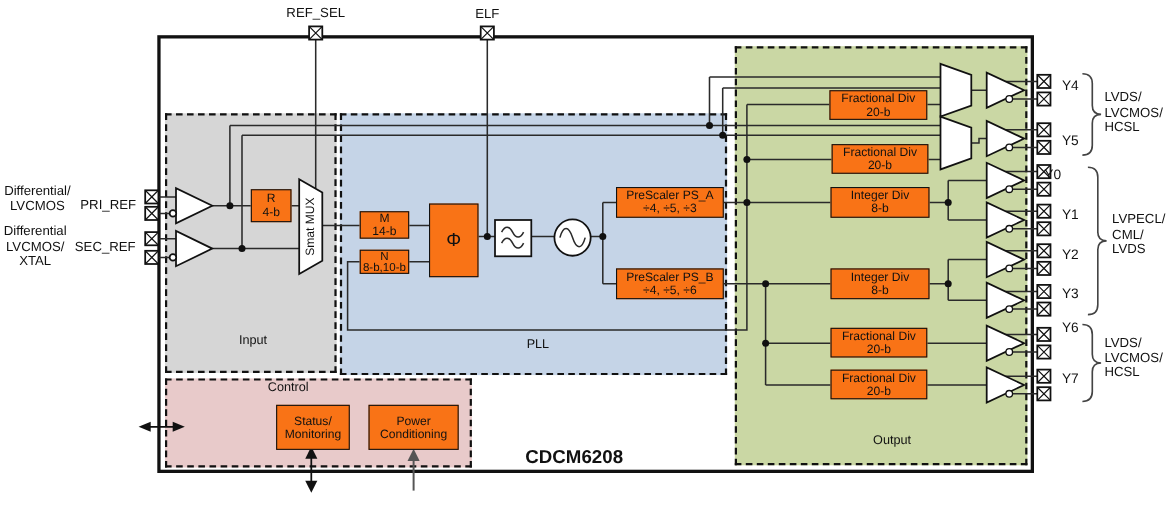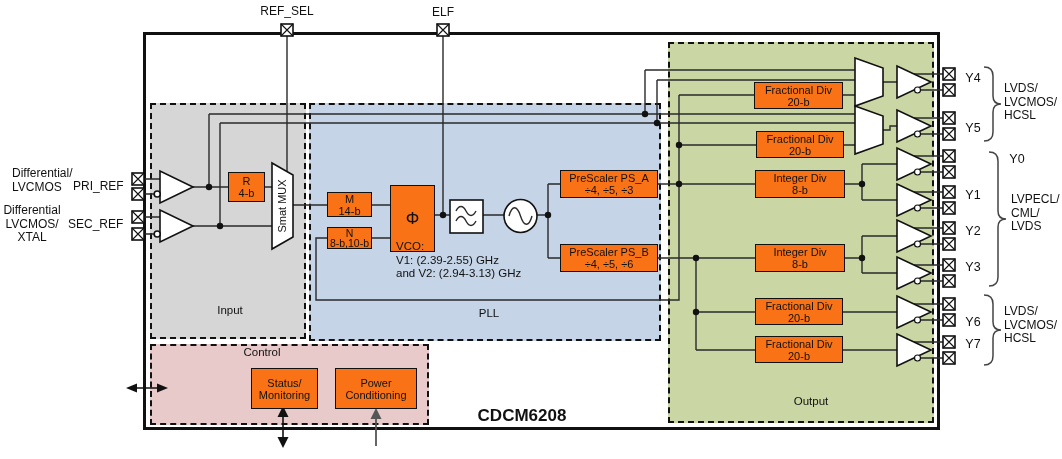--- a/index.html
+++ b/index.html
@@ -12,21 +12,21 @@
   .dot{fill:#111;stroke:none;}
   .arrow{stroke:#111;stroke-width:1.6;fill:none;}
   .ahead{fill:#111;stroke:none;}
   .garrow{stroke:#555;stroke-width:1.8;fill:none;}
   .ghead{fill:#555;stroke:none;}
   .brace{stroke:#444;stroke-width:1.5;fill:none;}
   .box{position:absolute;background:#f97316;border:1.8px solid #111;box-sizing:border-box;
        display:flex;align-items:center;justify-content:center;text-align:center;
        font-size:11px;line-height:12px;white-space:pre-line;z-index:3;}
   .lbl{position:absolute;font-size:12px;line-height:13.5px;white-space:pre-line;z-index:3;}
-  .c{text-align:center;} .r{text-align:left;padding-left:12px;}
+  .c{text-align:center;} .r{text-align:center;}
   .seclbl{font-size:11.5px;}
   .ylbl{font-size:12.5px;}
   .phi{font-size:17px;}
 </style>
 </head>
 <body>
 
 <div class="stage">
 
   <div class="section" id="sec-input" style="left: 150px; top: 103px; width: 156px; height: 236px; background: rgb(214, 214, 214);"></div>
@@ -287,31 +287,28 @@
 XTAL</div>
   <div class="lbl" style="left:68px;top:218px;width:55px;">SEC_REF</div>
 
   <div class="lbl c seclbl" style="left:200px;top:304px;width:60px;">Input</div>
   <div class="lbl c seclbl" style="left:459px;top:307px;width:60px;">PLL</div>
   <div class="lbl c seclbl" style="left:781px;top:395px;width:60px;">Output</div>
   <div class="lbl c seclbl" style="left:232px;top:346px;width:60px;">Control</div>
 
   <div class="lbl c" style="left:472px;top:409px;width:100px;font-weight:bold;font-size:17px;">CDCM6208</div>
 
-  <div class="lbl r" style="left:384px;top:240px;width:158px;font-size:11.5px;line-height:13.5px;">VCO:
-V1: (2.39-2.55) GHz
-and V2: (2.94-3.13) GHz</div>
 
   <div class="lbl c ylbl" style="left:960px;top:72px;width:26px;">Y4</div>
   <div class="lbl c ylbl" style="left:960px;top:122px;width:26px;">Y5</div>
-  <div class="lbl c ylbl" style="left:1004px;top:153px;width:26px;">Y0</div>
+  <div class="lbl c ylbl" style="left:944px;top:153px;width:26px;">Y0</div>
   <div class="lbl c ylbl" style="left:960px;top:189px;width:26px;">Y1</div>
   <div class="lbl c ylbl" style="left:960px;top:225px;width:26px;">Y2</div>
   <div class="lbl c ylbl" style="left:960px;top:261px;width:26px;">Y3</div>
-  <div class="lbl c ylbl" style="left:960px;top:316px;width:26px;">Y6</div>
+  <div class="lbl c ylbl" style="left:960px;top:292px;width:26px;">Y6</div>
   <div class="lbl c ylbl" style="left:960px;top:338px;width:26px;">Y7</div>
 
   <div class="lbl" style="left:1004px;top:82px;width:58px;">LVDS/
 LVCMOS/
 HCSL</div>
   <div class="lbl" style="left:1011px;top:193px;width:54px;">LVPECL/
 CML/
 LVDS</div>
   <div class="lbl" style="left:1004px;top:305px;width:58px;">LVDS/
 LVCMOS/

